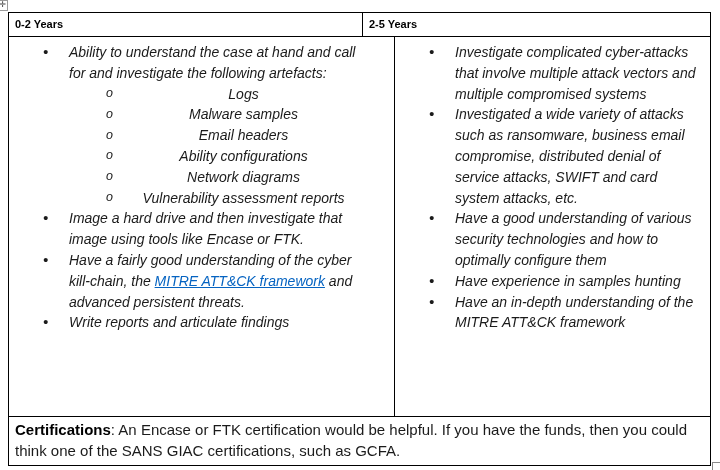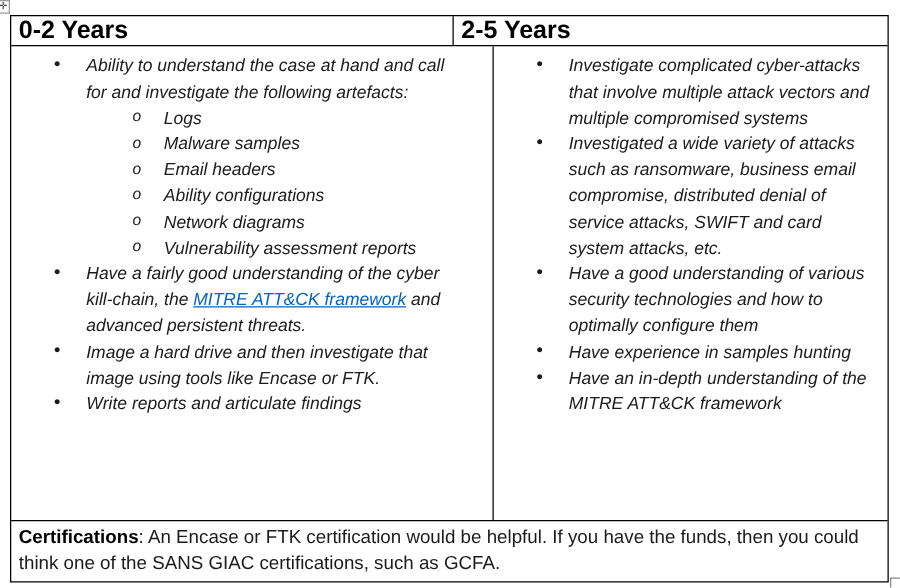--- a/index.html
+++ b/index.html
@@ -35,21 +35,21 @@
     background: #fff;
   }
 
   .header-row {
     display: grid; grid-template-columns: 353px 1fr;
     border-bottom: 1.5px solid #000;
     flex: 0 0 auto;
   }
   .header-cell {
     padding: 2px 6px 3px 6px;
-    font-weight: bold; font-size: 20px; line-height: 18px;
+    font-weight: bold; font-size: 11px; line-height: 18px;
     color: #000;
   }
   .header-cell.right { border-left: 1.5px solid #000; }
 
   .body-row {
     display: grid; grid-template-columns: 353px 1fr;
     flex: 1 1 auto;
     overflow: hidden;
   }
   .body-cell { padding: 5px 6px 0 6px; box-sizing: border-box; font-style: italic; }
@@ -61,21 +61,21 @@
   }
   ul.main-list > li { position: relative; padding-left: 28px; }
   ul.main-list > li::before {
     content: "\2022";
     position: absolute; left: 2px; top: 0;
     font-size: 15px;
   }
   ul.sub-list {
     list-style: none; margin: 0; padding: 0 0 0 37px;
   }
-  ul.sub-list > li { position: relative; padding-left: 25px; }
+  ul.sub-list > li { position: relative; padding-left: 25px; text-align: center; }
   ul.sub-list > li::before {
     content: "o";
     position: absolute; left: 0; top: -0.5px;
     font-size: 12.5px;
   }
 
   a.doc-link {
     color: var(--link-color, #0563C1);
     text-decoration: underline;
     cursor: pointer;
@@ -105,22 +105,22 @@
     <div class="body-cell">
       <ul class="main-list">
           <li><span>Ability to understand the case at hand and call for and investigate the following artefacts:</span><ul class="sub-list">
               <li>Logs</li>
               <li>Malware samples</li>
               <li>Email headers</li>
               <li>Ability configurations</li>
               <li>Network diagrams</li>
               <li>Vulnerability assessment reports</li>
             </ul></li>
+          <li><span>Image a hard drive and then investigate that image using tools like Encase or FTK.</span></li>
           <li><span>Have a fairly good understanding of the cyber kill-chain, the </span><a class="doc-link" href="#">MITRE ATT&amp;CK framework</a><span> and advanced persistent threats.</span></li>
-          <li><span>Image a hard drive and then investigate that image using tools like Encase or FTK.</span></li>
           <li><span>Write reports and articulate findings</span></li>
         </ul>
     </div>
     <div class="body-cell right">
       <ul class="main-list">
           <li><span>Investigate complicated cyber-attacks that involve multiple attack vectors and multiple compromised systems</span></li>
           <li><span>Investigated a wide variety of attacks such as ransomware, business email compromise, distributed denial of service attacks, SWIFT and card system attacks, etc.</span></li>
           <li><span>Have a good understanding of various security technologies and how to optimally configure them</span></li>
           <li><span>Have experience in samples hunting</span></li>
           <li><span>Have an in-depth understanding of the MITRE ATT&amp;CK framework</span></li>

